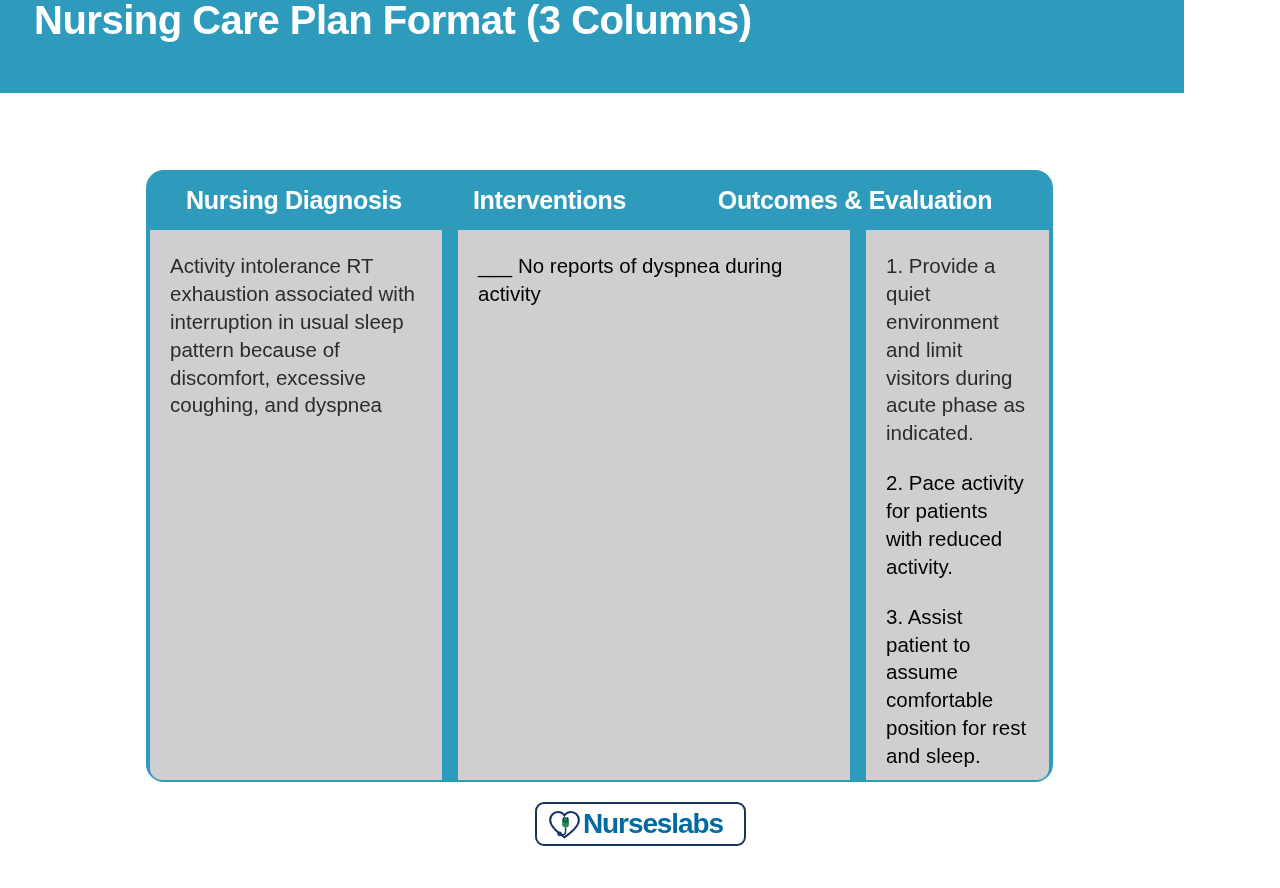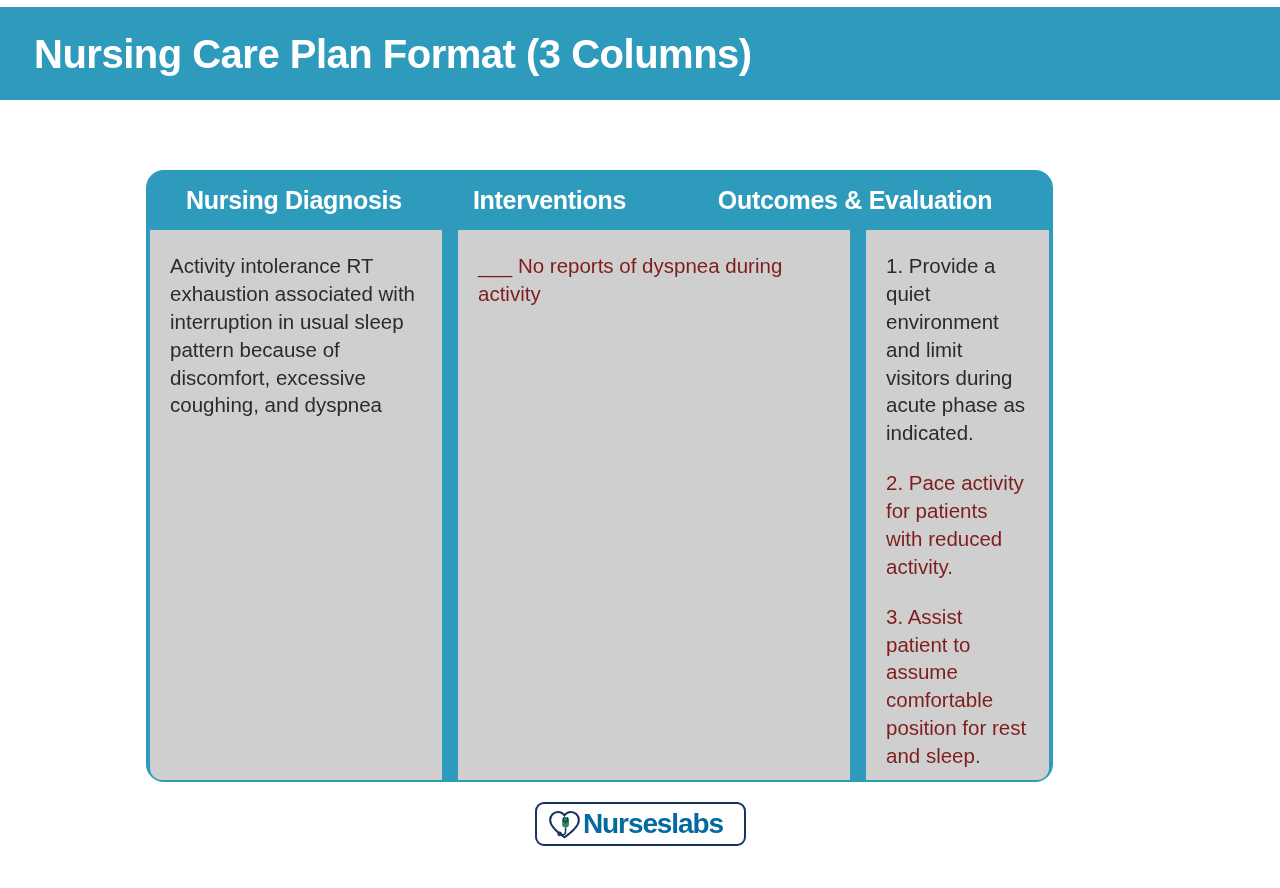--- a/index.html
+++ b/index.html
@@ -12,26 +12,25 @@
     background: #ffffff;
     font-family: "Liberation Sans", sans-serif;
     overflow: hidden;
     position: relative;
   }
 
   
   #page-banner {
     position: absolute;
     left: 0;
-    top: 7px;
-    width: 1280px;
+    top: 0;
+    width: 1184px;
     height: 93px;
     background: #2E9BBD;
     display: flex;
-    align-items: center;
   }
   #banner-title {
     color: #ffffff;
     font-size: 40px;
     font-weight: bold;
     letter-spacing: -0.5px;
     margin-left: 34px;
     line-height: 1;
     white-space: nowrap;
   }
@@ -81,21 +80,21 @@
     background: #CFCFCF;
     box-sizing: border-box;
     padding: 22px 20px 10px 20px;
     overflow: hidden;
   }
   .body-c1 { flex: 0 0 292px; border-bottom-left-radius: 12px; }
   .body-c2 { flex: 0 0 392px; }
   .body-c3 { flex: 1 1 auto; border-bottom-right-radius: 12px; }
 
   .cell-text {
-    color: #7f1d1d;
+    color: #000000;
     font-size: 20.5px;
     line-height: 1.36;
     margin: 0 0 22px 0;
     word-wrap: break-word;
   }
   .cell-text:last-child { margin-bottom: 0; }
 
   .cell-text.tight { margin-bottom: 25px; }
   .cell-text.dark { color: #2b2b2b; }
 

